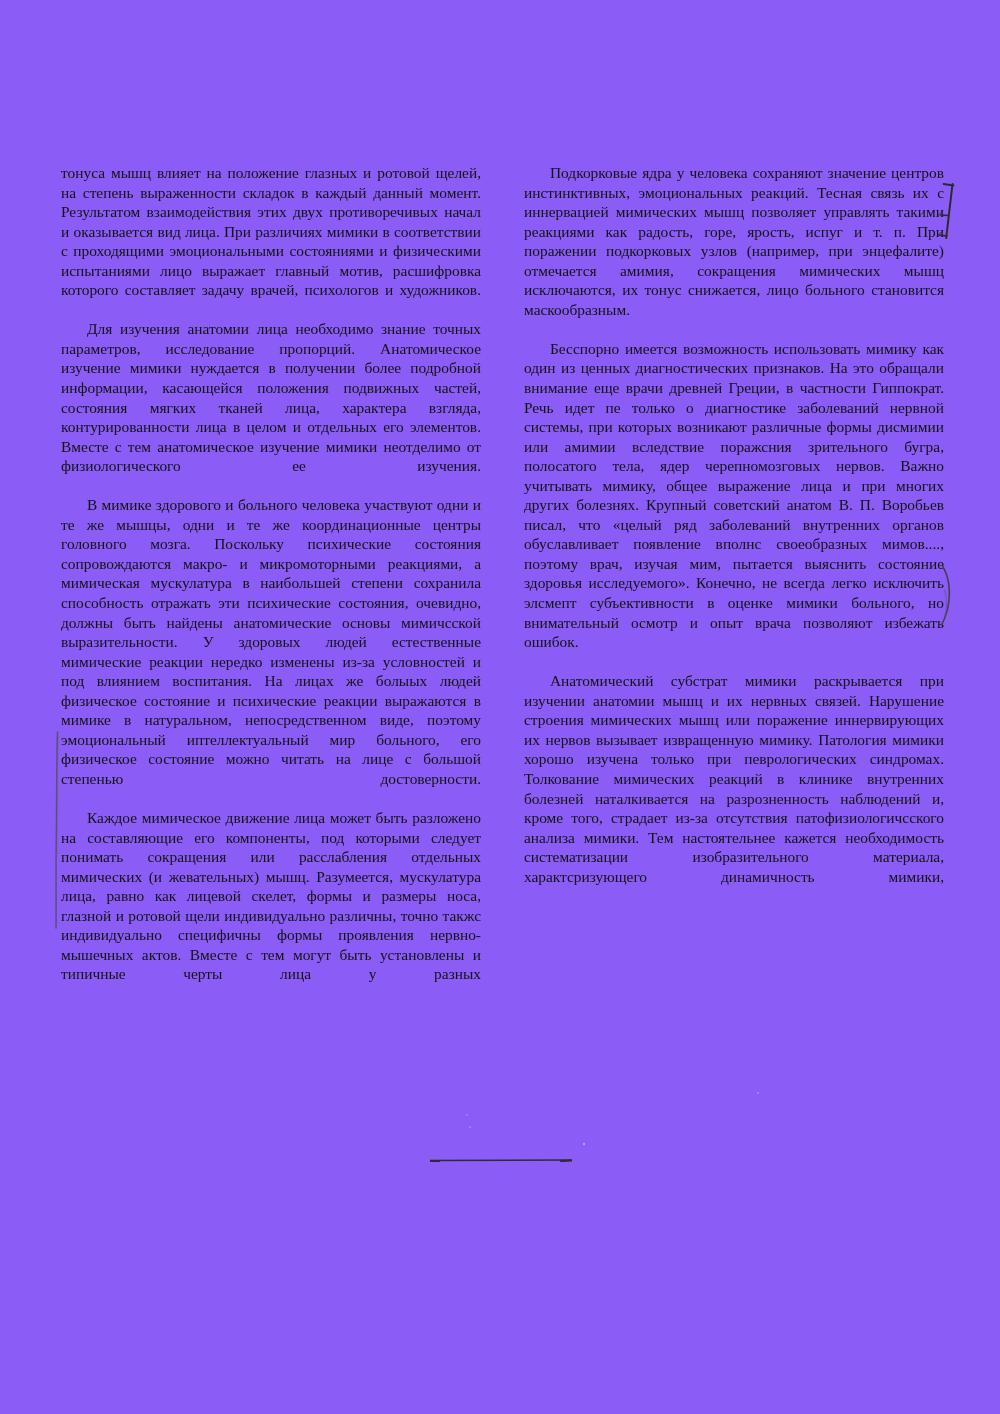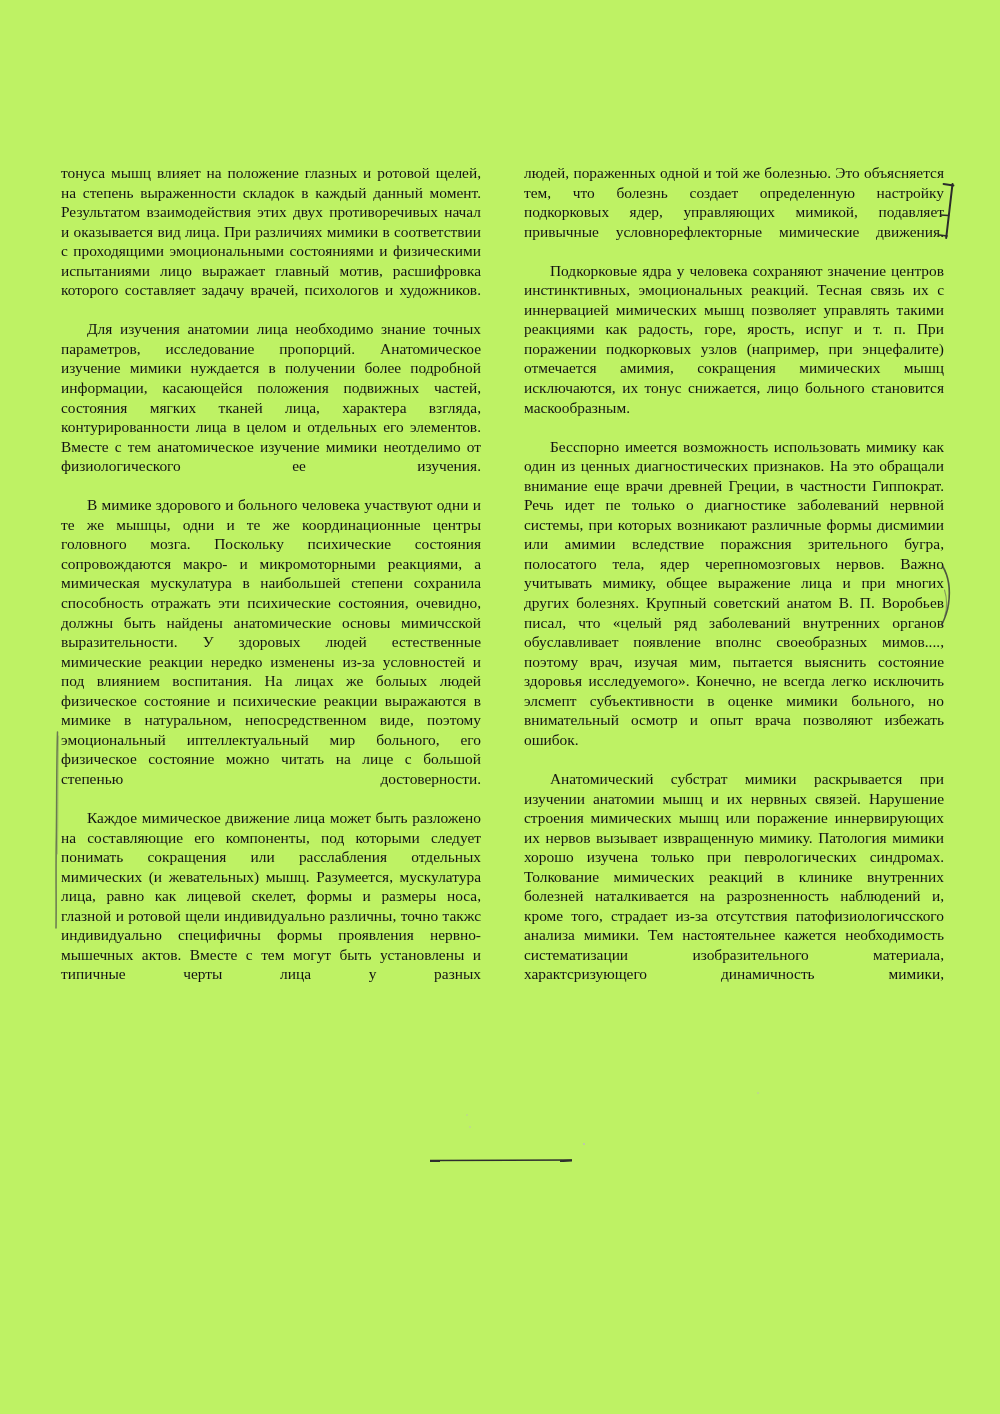--- a/index.html
+++ b/index.html
@@ -5,21 +5,21 @@
 <style>
   html, body {
     margin: 0;
     padding: 0;
     background: #ffffff;
   }
   .page {
     position: relative;
     width: 1000px;
     height: 1414px;
-    background: #bef264;
+    background: #8b5cf6;
     overflow: hidden;
     font-family: "Liberation Serif", "DejaVu Serif", serif;
   }
 
   
   .columns {
     position: absolute;
     left: 0;
     top: 0;
     width: 1000px;
@@ -90,21 +90,20 @@
   <div class="columns">
 
     <div class="column left">
       <p class="cont">тонуса мышц влияет на положение глазных и ротовой щелей, на степень выраженности складок в каждый данный момент. Результатом взаимодействия этих двух противоречивых начал и оказывается вид лица. При различиях мимики в соответствии с проходящими эмоциональными состояниями и физическими испытаниями лицо выражает главный мотив, расшифровка которого составляет задачу врачей, психологов и художников.</p>
       <p>Для изучения анатомии лица необходимо знание точных параметров, исследование пропорций. Анатомическое изучение мимики нуждается в получении более подробной информации, касающейся положения подвижных частей, состояния мягких тканей лица, характера взгляда, контурированности лица в целом и отдельных его элементов. Вместе с тем анатомическое изучение мимики неотделимо от физиологического ее изучения.</p>
       <p>В мимике здорового и больного человека участвуют одни и те же мышцы, одни и те же координационные центры головного мозга. Поскольку психические состояния сопровождаются макро- и микромоторными реакциями, а мимическая мускулатура в наибольшей степени сохранила способность отражать эти психические состояния, очевидно, должны быть найдены анатомические основы мимичсской выразительности. У здоровых людей естественные мимические реакции нередко изменены из-за условностей и под влиянием воспитания. На лицах же болыых людей физическое состояние и психические реакции выражаются в мимике в натуральном, непосредственном виде, поэтому эмоциональный иптеллектуальный мир больного, его физическое состояние можно читать на лице с большой степенью достоверности.</p>
       <p>Каждое мимическое движение лица может быть разложено на составляющие его компоненты, под которыми следует понимать сокращения или расслабления отдельных мимических (и жевательных) мышц. Разумеется, мускулатура лица, равно как лицевой скелет, формы и размеры носа, глазной и ротовой щели индивидуально различны, точно такжс индивидуально специфичны формы проявления нервно-мышечных актов. Вместе с тем могут быть установлены и типичные черты лица у разных</p>
     </div>
 
     <div class="column right">
-      <p class="cont">людей, пораженных одной и той же болезнью. Это объясняется тем, что болезнь создает определенную настройку подкорковых ядер, управляющих мимикой, подавляет привычные условнорефлекторные мимические движения.</p>
       <p>Подкорковые ядра у человека сохраняют значение центров инстинктивных, эмоциональных реакций. Тесная связь их с иннервацией мимических мышц позволяет управлять такими реакциями как радость, горе, ярость, испуг и т. п. При поражении подкорковых узлов (например, при энцефалите) отмечается амимия, сокращения мимических мышц исключаются, их тонус снижается, лицо больного становится маскообразным.</p>
       <p>Бесспорно имеется возможность использовать мимику как один из ценных диагностических признаков. На это обращали внимание еще врачи древней Греции, в частности Гиппократ. Речь идет пе только о диагностике заболеваний нервной системы, при которых возникают различные формы дисмимии или амимии вследствие поражсния зрительного бугра, полосатого тела, ядер черепномозговых нервов. Важно учитывать мимику, общее выражение лица и при многих других болезнях. Крупный советский анатом В. П. Воробьев писал, что «целый ряд заболеваний внутренних органов обуславливает появление вполнс своеобразных мимов...., поэтому врач, изучая мим, пытается выяснить состояние здоровья исследуемого». Конечно, не всегда легко исключить элсмепт субъективности в оценке мимики больного, но внимательный осмотр и опыт врача позволяют избежать ошибок.</p>
       <p>Анатомический субстрат мимики раскрывается при изучении анатомии мышц и их нервных связей. Нарушение строения мимических мышц или поражение иннервирующих их нервов вызывает извращенную мимику. Патология мимики хорошо изучена только при певрологических синдромах. Толкование мимических реакций в клинике внутренних болезней наталкивается на разрозненность наблюдений и, кроме того, страдает из-за отсутствия патофизиологичсского анализа мимики. Тем настоятельнее кажется необходимость систематизации изобразительного материала, характсризующего динамичность мимики,</p>
     </div>
   </div>
 
   <div class="margin-mark" style="left:50px; top:730px; width:16px; height:200px;">
     <svg width="16" height="200" viewBox="0 0 16 200">
       <path d="M7.5 2 C6.4 40, 6.9 78, 6.2 116 C5.8 150, 6.4 176, 6.0 198" stroke="#4a4a4a" stroke-width="1.5" fill="none" stroke-linecap="round" opacity="0.72"></path>
       <path d="M8.6 6 C7.8 44, 8.2 86, 7.4 124" stroke="#6e6e6e" stroke-width="0.9" fill="none" stroke-linecap="round" opacity="0.4"></path>

